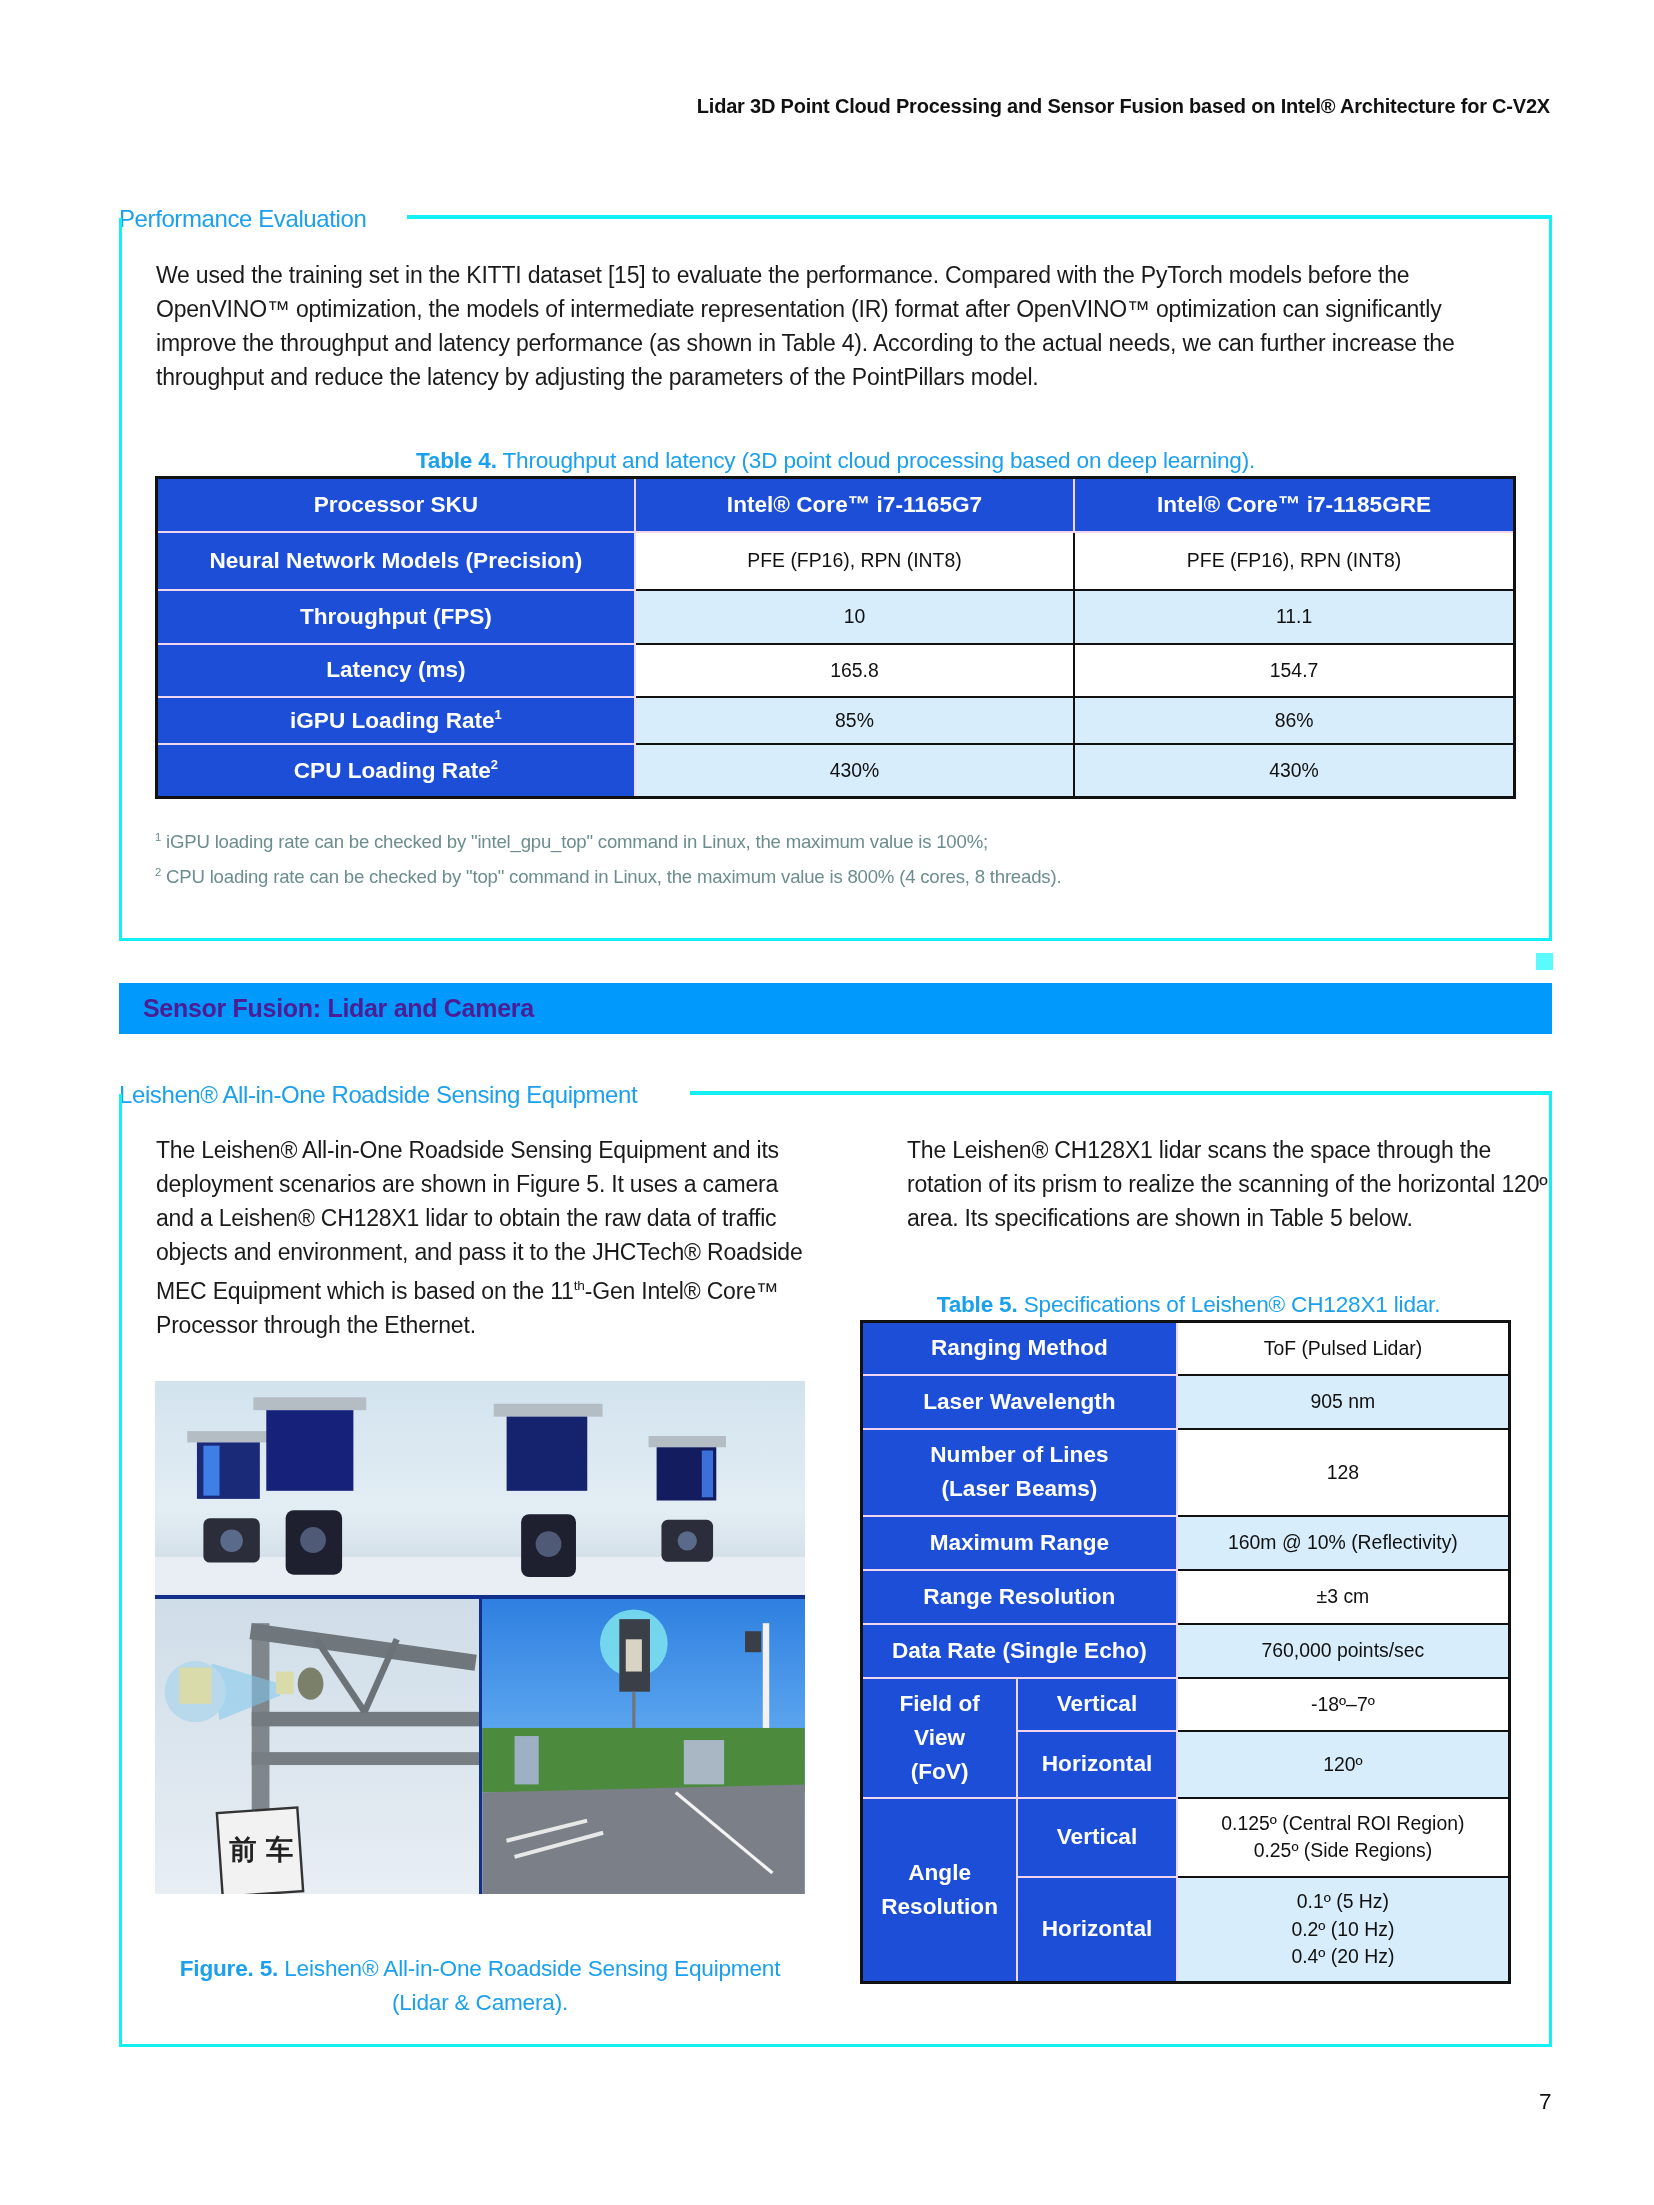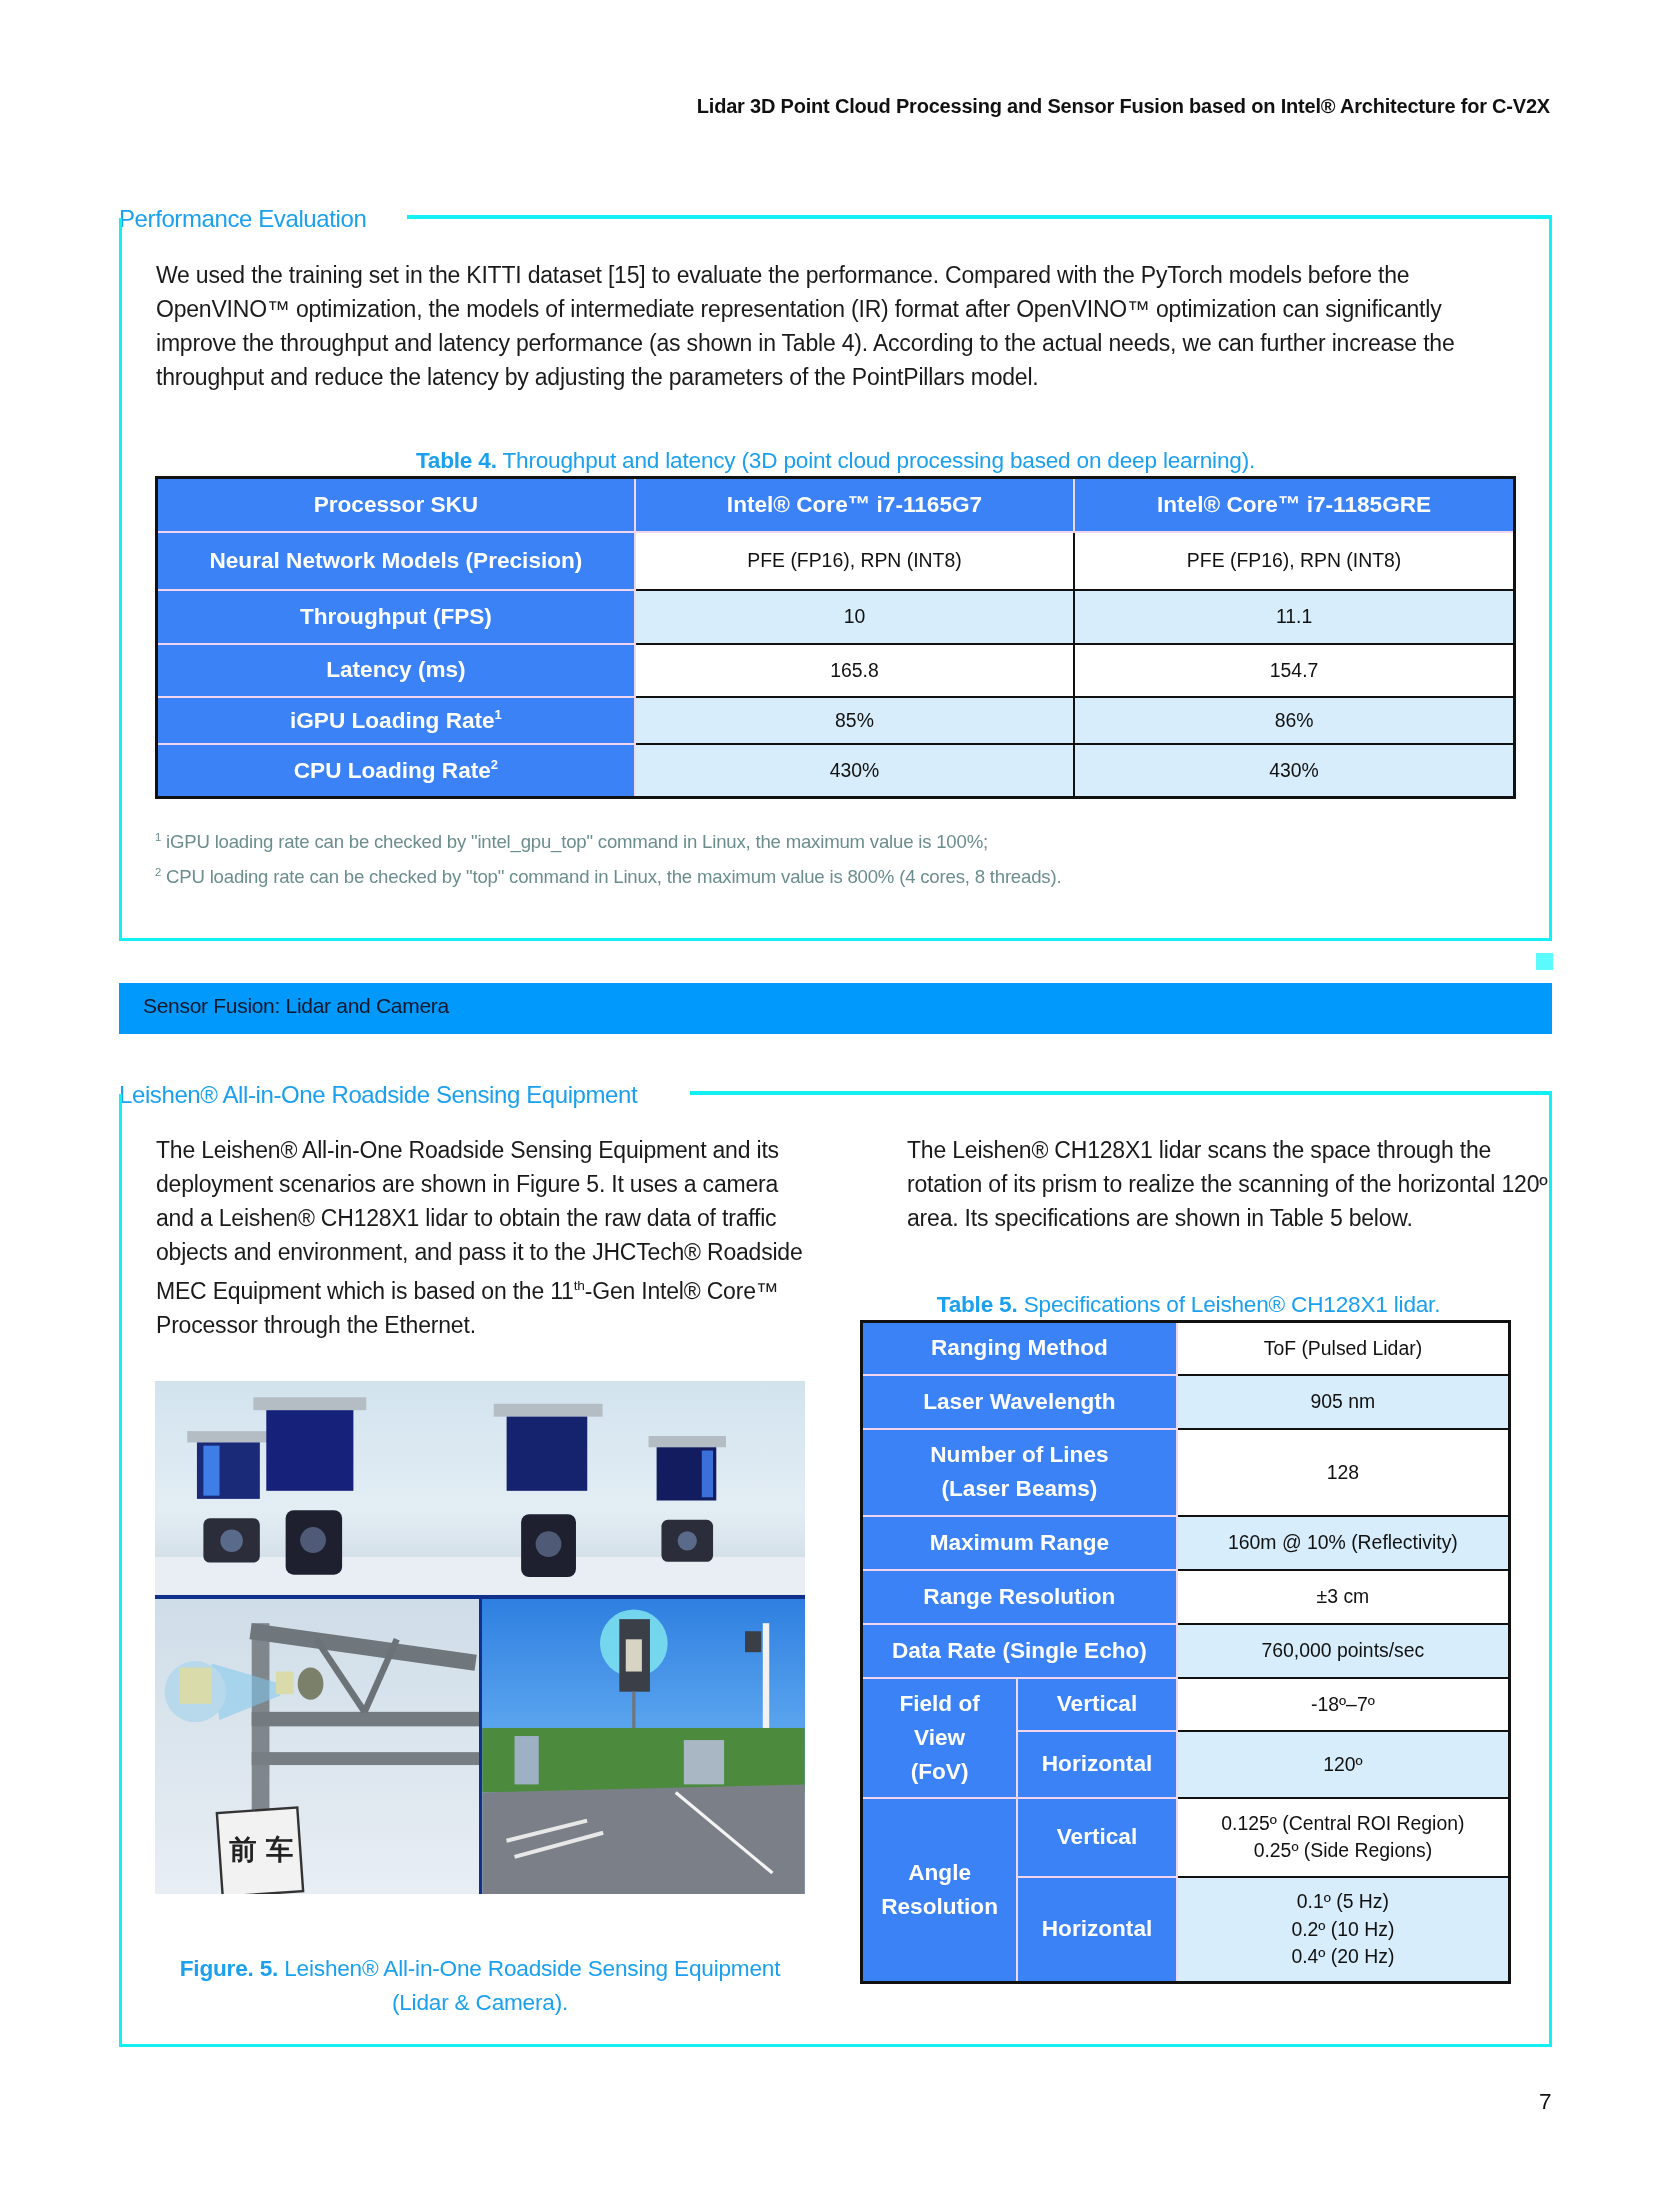--- a/index.html
+++ b/index.html
@@ -15,30 +15,30 @@
   .frame-top-line { position:absolute; height:4px; background:#12f0f4; }
   .section-title { position:absolute; font-size:24px; color:#1aa0ee; letter-spacing:-0.4px; }
 
   .body-text { position:absolute; font-size:23px; line-height:34px; color:#1a1a1a; letter-spacing:-0.2px; }
 
   .caption { position:absolute; text-align:center; font-size:22.6px; color:#1aa0ee; letter-spacing:-0.2px;margin-top:29px; }
   .caption b { font-weight:bold; }
 
   table.spec { position:absolute; border-collapse:collapse; border:3.2px solid #111; }
   table.spec td { border:2.4px solid #111; text-align:center; vertical-align:middle; font-size:19.4px; color:#111; padding:0 4.8px; }
-  table.spec td.h { background:#3b82f6; color:#fff; font-weight:bold; font-size:22.6px; border-color:#f0d6ee; border-left:2.4px solid #f0d6ee; }
+  table.spec td.h { background:#1d4ed8; color:#fff; font-weight:bold; font-size:22.6px; border-color:#f0d6ee; border-left:2.4px solid #f0d6ee; }
   table.spec td.w { background:#ffffff; }
   table.spec td.lb { background:#d8edfb; }
   table.spec sup { font-size:13px; }
 
   .footnote { position:absolute; font-size:18.6px; color:#6b8d8d; letter-spacing:-0.2px; }
   .footnote sup { font-size:11.3px; }
 
   .banner { position:absolute; left:119px; top:983px; width:1433px; height:51px; background:#0199fb; }
-  .banner-text { position:absolute; left:24px; top:11.3px; font-size:21px; font-weight:normal; color:#0f172a; letter-spacing:-0.3px; }
+  .banner-text { position:absolute; left:24px; top:11.3px; font-size:25px; font-weight:bold; color:#4c1d95; letter-spacing:-0.3px; }
   .corner-square { position:absolute; left:1536px; top:953px; width:17px; height:17px; background:#5bfbfd; }
 
   .photo { position:absolute; overflow:hidden; }
   .page-number { position:absolute; left:1539px; top:2089px; font-size:22.6px; color:#111; }
 </style>
 </head>
 <body>
 
 <div class="abs running-header">Lidar 3D Point Cloud Processing and Sensor Fusion based on Intel® Architecture for C-V2X</div>
 

